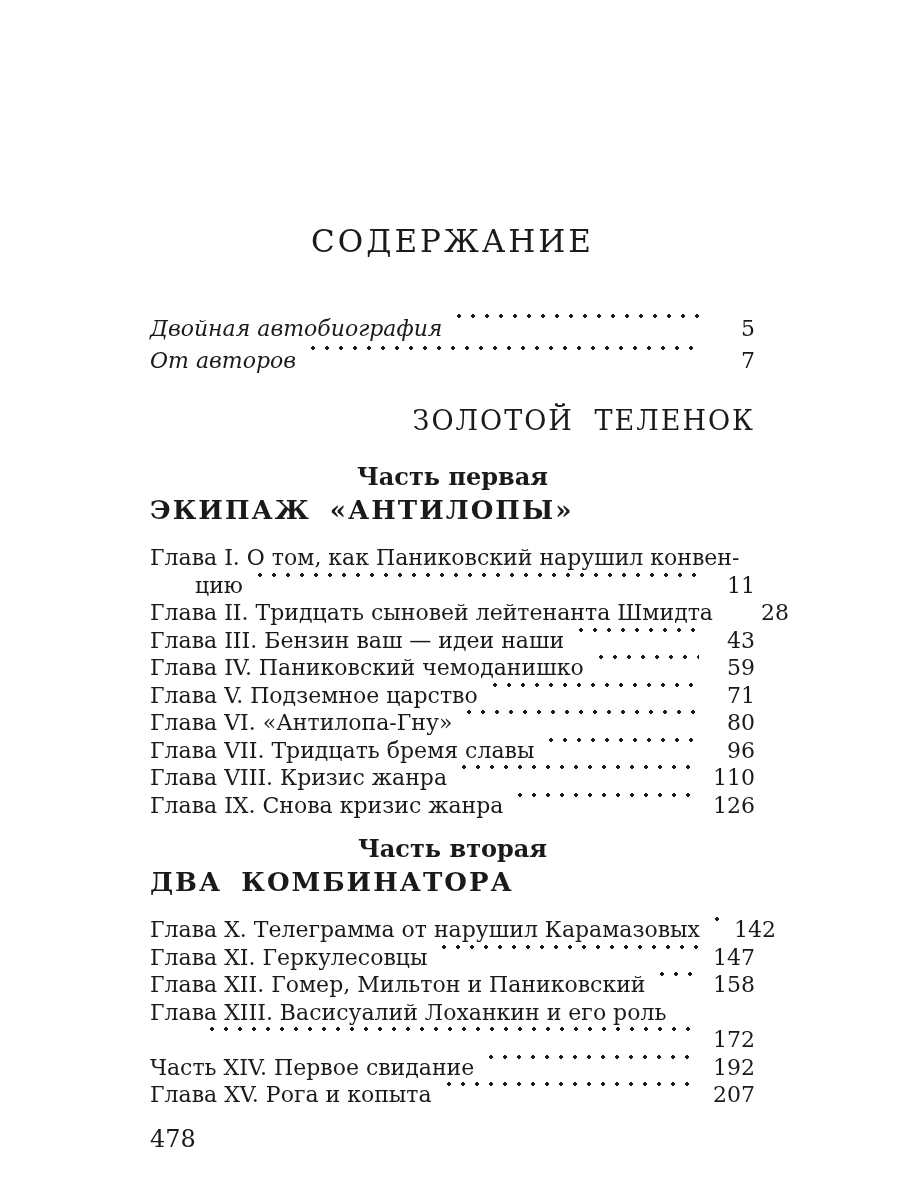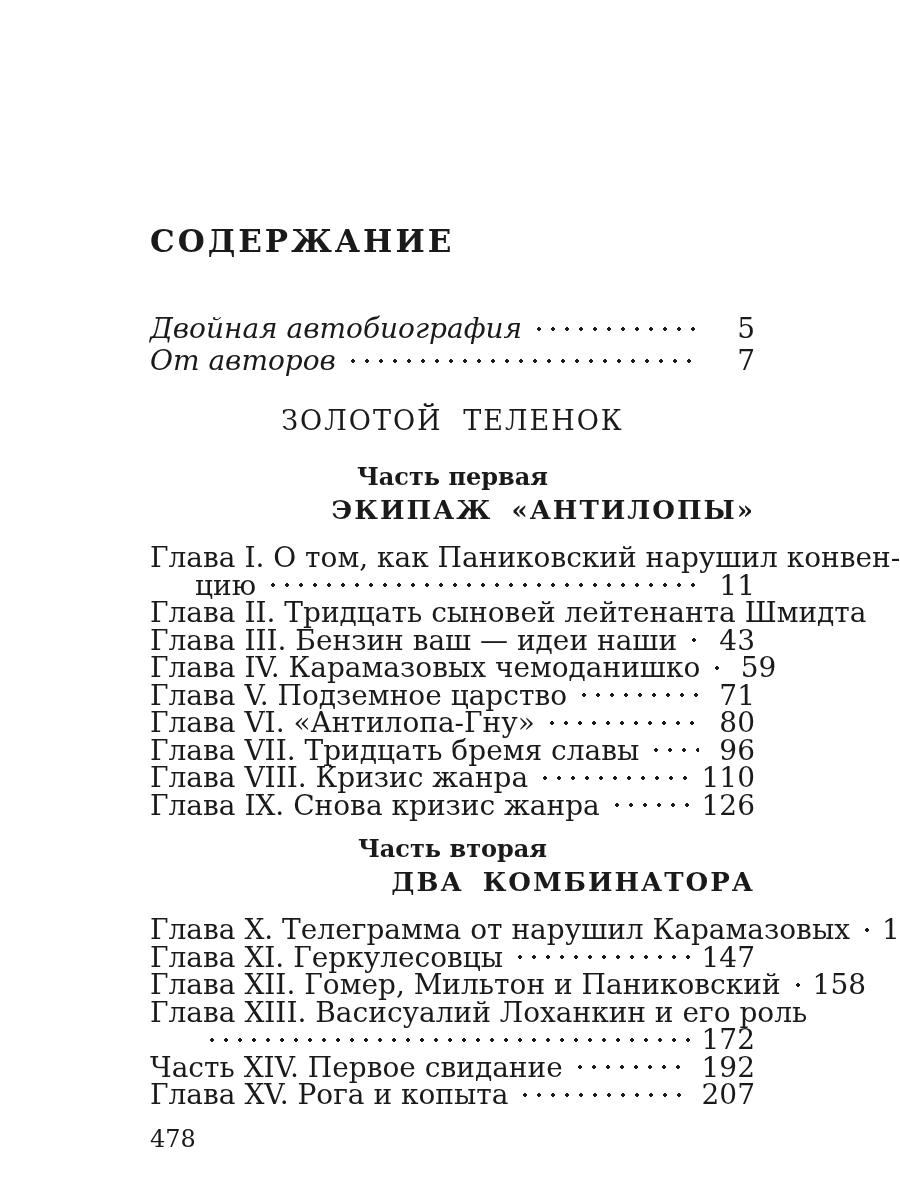--- a/index.html
+++ b/index.html
@@ -16,58 +16,59 @@
     width: 900px;
     height: 1200px;
     background: var(--paper);
     color: var(--ink);
     font-family: "DejaVu Serif", "Liberation Serif", serif;
     padding: 226px 145px 0 150px;
     overflow: hidden;
   }
   .toc-title {
     margin: 0 0 56px;
+    text-align: center;
     font-size: 31px;
-    font-weight: bold;
+    font-weight: normal;
     letter-spacing: 3px;
     line-height: 1;
   }
   .frontmatter { margin-bottom: 30px; }
   .frontmatter .toc-row { line-height: 32px; }
   .book-title {
     margin: 0 0 31px;
-    text-align: center;
+    text-align: right;
     font-size: 27px;
     font-weight: normal;
     letter-spacing: 2px;
     word-spacing: 10px;
     line-height: 1;
   }
   .part { margin-bottom: 18px; }
   .part-heading {
     margin: 0 0 8px;
     text-align: center;
     font-size: 24px;
     font-weight: bold;
     line-height: 1;
   }
   .part-subtitle {
     margin: 0 0 21px;
-    text-align: right;
+    text-align: left;
     font-size: 26px;
     font-weight: bold;
     letter-spacing: 2px;
     word-spacing: 8px;
     line-height: 1;
   }
   .toc-row {
     display: flex;
-    align-items: center;
+    align-items: flex-start;
     line-height: 27.5px;
-    font-size: 28px;
+    font-size: 22px;
   }
   .toc-row.indent { padding-left: 45px; }
   .toc-text { white-space: nowrap; }
   .toc-text.italic { font-style: italic; }
   .leader {
     flex: 1 1 0;
     min-width: 10px;
     height: 6px;
     margin: 0 12px 0 10px;
     background-image: radial-gradient(circle, var(--ink) 1.7px, transparent 2px);
@@ -127,21 +128,21 @@
           <span class="toc-text">Глава II. Тридцать сыновей лейтенанта Шмидта</span>
           <span class="leader no-dots"></span>
           <span class="toc-page">28</span>
         </div>
         <div class="toc-row">
           <span class="toc-text">Глава III. Бензин ваш — идеи наши</span>
           <span class="leader"></span>
           <span class="toc-page">43</span>
         </div>
         <div class="toc-row">
-          <span class="toc-text">Глава IV. Карамазовых чемоданишко</span>
+          <span class="toc-text">Глава IV. Паниковский чемоданишко</span>
           <span class="leader"></span>
           <span class="toc-page">59</span>
         </div>
         <div class="toc-row">
           <span class="toc-text">Глава V. Подземное царство</span>
           <span class="leader"></span>
           <span class="toc-page">71</span>
         </div>
         <div class="toc-row">
           <span class="toc-text">Глава VI. «Антилопа-Гну»</span>

